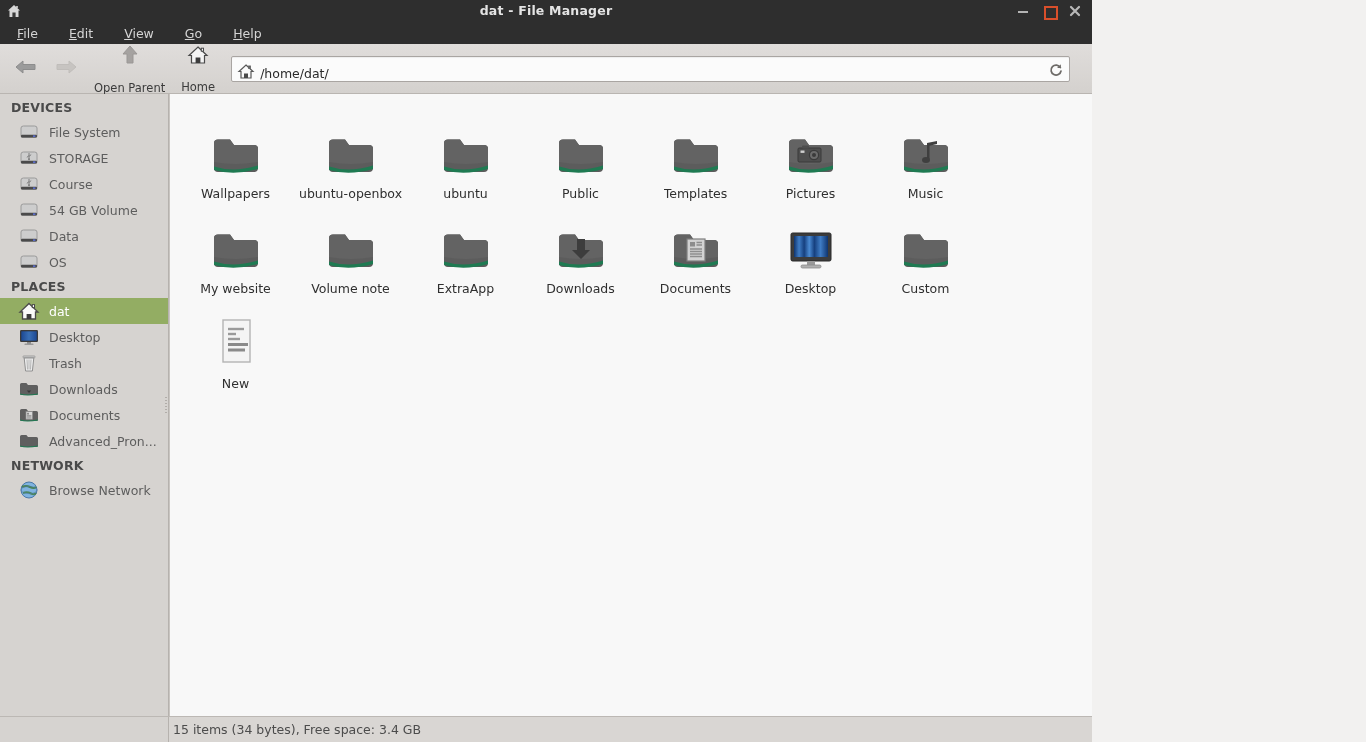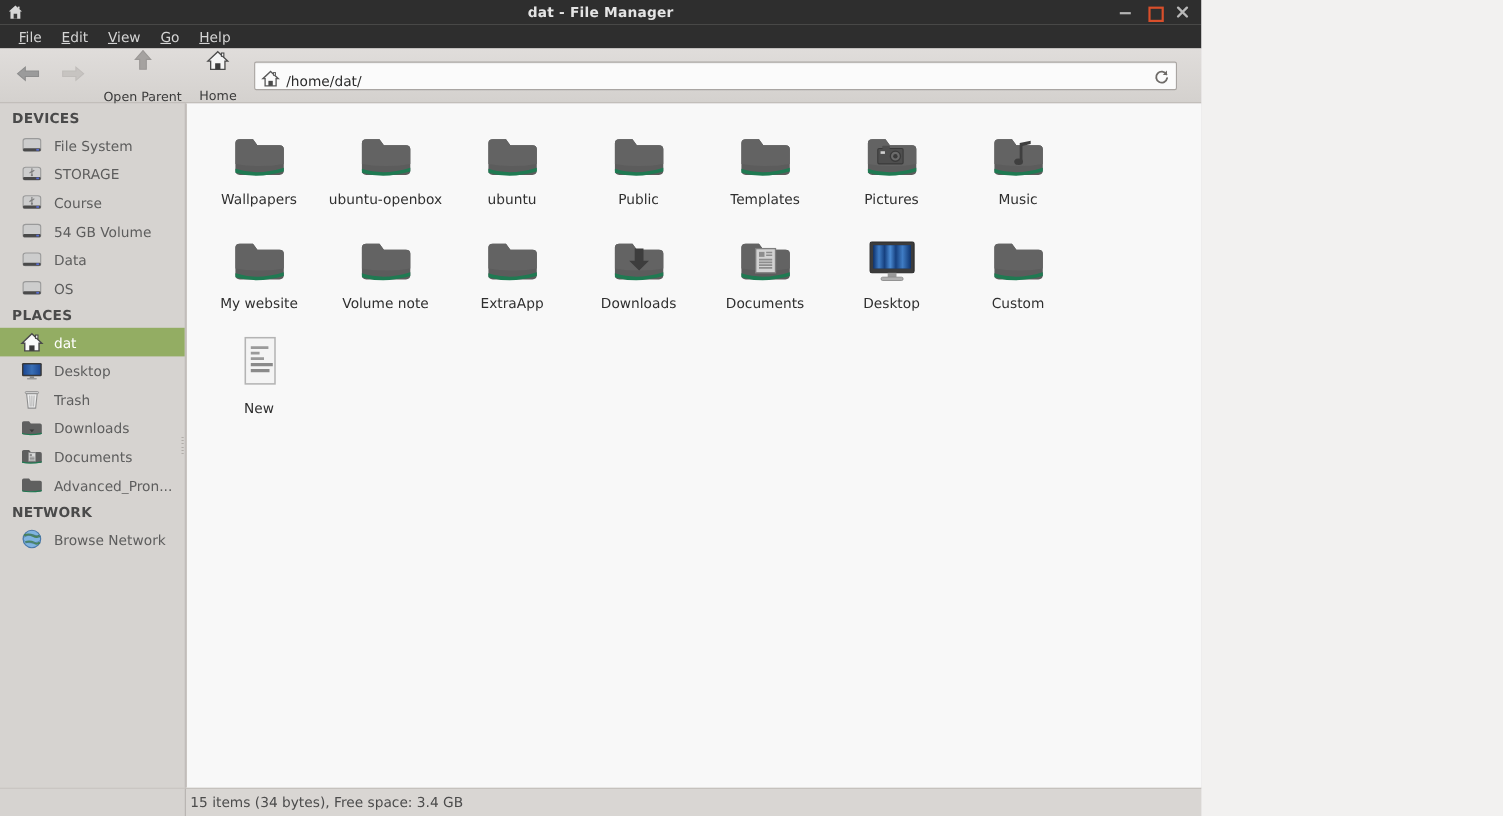--- a/index.html
+++ b/index.html
@@ -30,21 +30,21 @@
   }
   .win-max::after {
     content: ""; position: absolute; left: 2px; top: 2px; width: 10px; height: 10px;
     border: 2px solid #d94f2b; background: #2e2e2e;
   }
   .win-close svg { display: block; }
 
   
   .menubar {
     height: 22px; background: #2e2e2e; display: flex; align-items: center;
-    padding-left: 8px; flex: 0 0 22px; gap: 0px;
+    padding-left: 8px; flex: 0 0 22px; gap: 13px;
   }
   .menu-item {
     font-size: 12.5px; color: #d5d5d5; padding: 2px 9px; cursor: default; white-space: nowrap;
   }
   .menu-item .mn { text-decoration: underline; }
 
   
   .toolbar {
     flex: 0 0 50px; height: 50px; background: #d9d6d3;
     display: flex; align-items: center; padding: 0 6px;
@@ -94,21 +94,21 @@
     display: flex; align-items: center; justify-content: center;
   }
   .grip { width: 2px; height: 16px; background: repeating-linear-gradient(to bottom,#b0aca8 0 1px, transparent 1px 3px); }
 
   .content {
     flex: 1 1 auto; background: #f8f8f8; position: relative; overflow: hidden;
     border-left: 1px solid #c9c5c1;
   }
   .icon-grid {
     display: flex; flex-wrap: wrap; align-content: flex-start;
-    padding: 17px 0 0 8px;
+    padding: 30px 0 0 8px;
   }
   .file-item {
     width: 115px; height: 95px; display: flex; flex-direction: column;
     align-items: center; justify-content: flex-start; cursor: default;
     padding-top: 4px;
   }
   .file-icon { width: 54px; height: 52px; display: flex; align-items: flex-end; justify-content: center; }
   .file-name {
     font-size: 12.5px; color: #2f2f2f; margin-top: 6px; text-align: center;
     max-width: 112px; overflow: hidden; white-space: nowrap; text-overflow: ellipsis;

